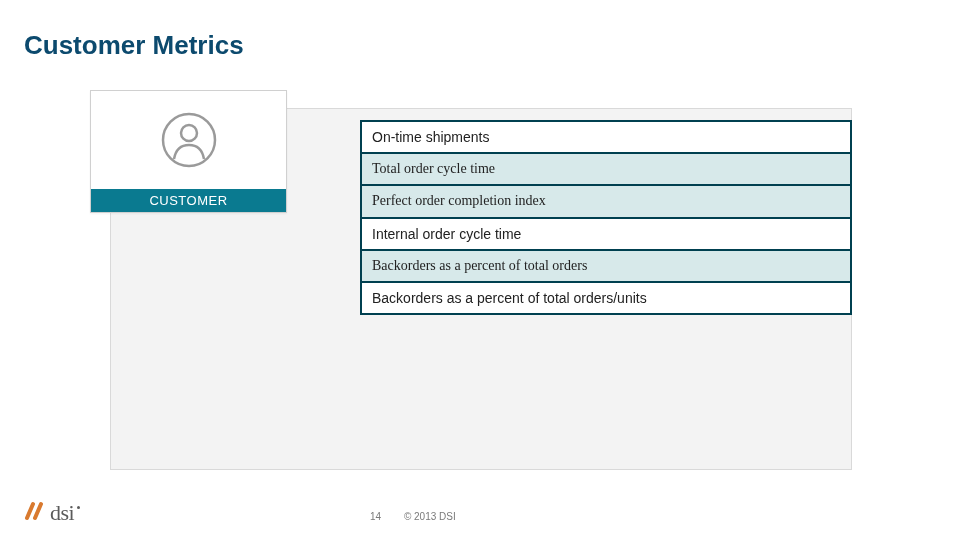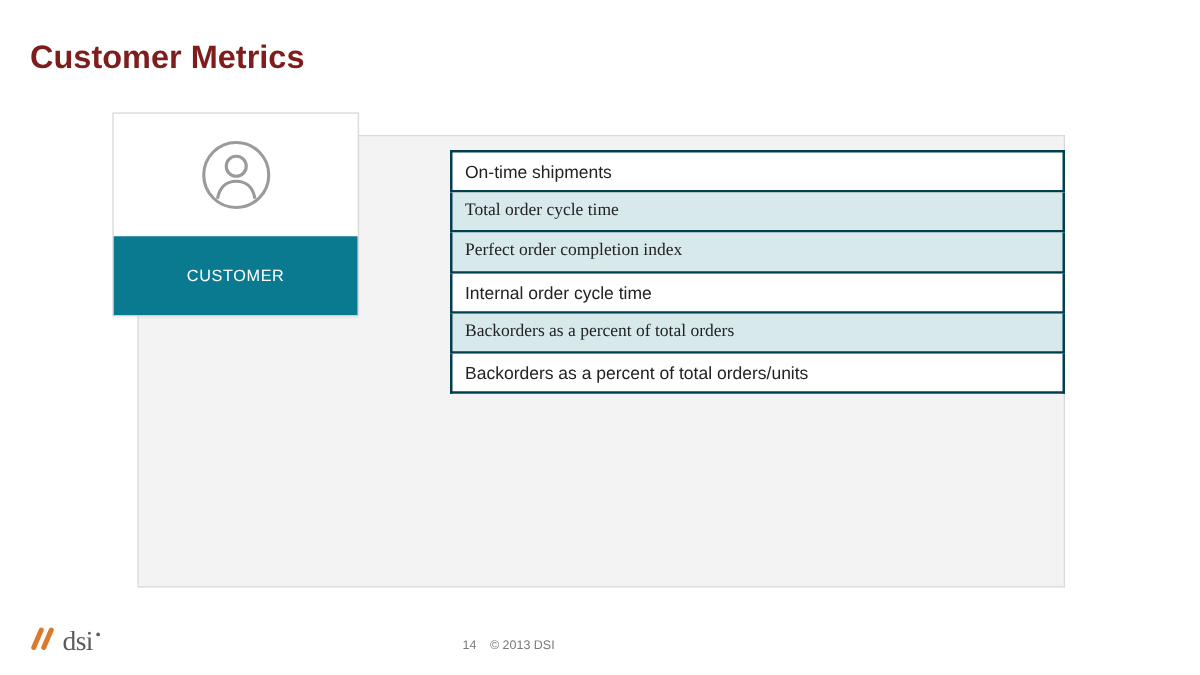--- a/index.html
+++ b/index.html
@@ -11,21 +11,21 @@
     background: #fff;
     position: relative;
     overflow: hidden;
   }
   .title {
     position: absolute;
     left: 24px;
     top: 30px;
     font-size: 26px;
     font-weight: 700;
-    color: #7f1d1d;
+    color: #0c4a6e;
   }
   .panel {
     position: absolute;
     left: 110px;
     top: 108px;
     width: 740px;
     height: 360px;
     background: #f3f3f3;
     border: 1px solid #d9d9d9;
   }
@@ -44,21 +44,21 @@
     align-items: center;
     justify-content: center;
     background: #fff;
   }
   .card-label {
     background: #0a7a90;
     color: #fff;
     text-align: center;
     font-size: 13px;
     letter-spacing: 0.5px;
-    padding: 24px 4px;
+    padding: 4px 4px;
   }
   .metrics {
     position: absolute;
     left: 360px;
     top: 120px;
     width: 492px;
   }
   .metric-row {
     border: 2px solid #004050;
     background: #fff;
@@ -76,21 +76,21 @@
     border-top: none;
   }
   .footer {
     position: absolute;
     left: 370px;
     bottom: 18px;
     font-size: 10px;
     color: #7a7a7a;
   }
   .footer .page {
-    margin-right: 8px;
+    margin-right: 20px;
   }
   .logo {
     position: absolute;
     left: 24px;
     bottom: 14px;
     display: flex;
     align-items: flex-start;
     gap: 2px;
   }
   .logo-text {

